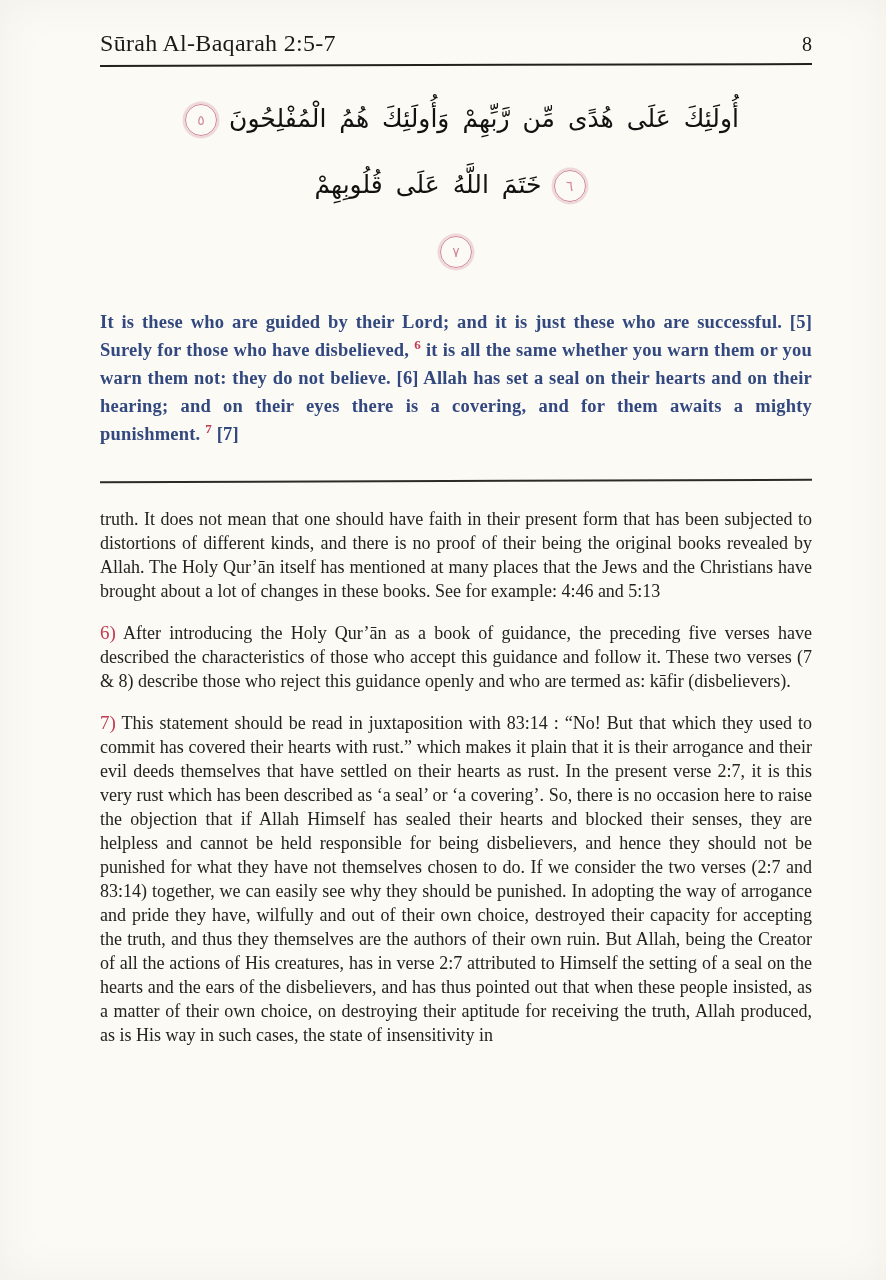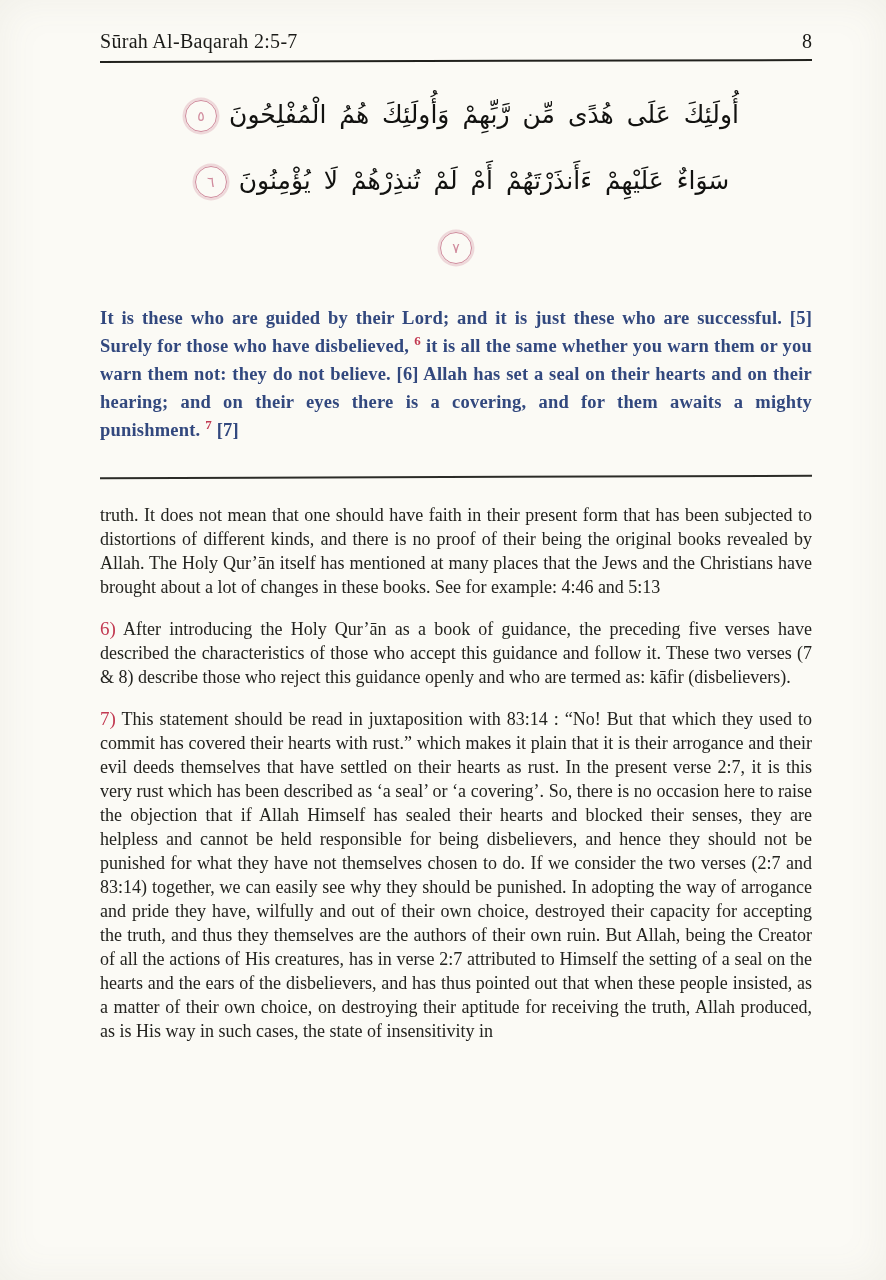--- a/index.html
+++ b/index.html
@@ -25,21 +25,21 @@
     box-sizing:border-box;
     padding:30px 74px 0 100px;
   }
   .page-header{
     display:flex;
     justify-content:space-between;
     align-items:baseline;
     color:#1b1b18;
   }
   .header-title{
-    font-size:20px;
+    font-size:24px;
     letter-spacing:0.3px;
   }
   .page-number{
     font-size:20px;
   }
   .header-rule{
     height:2px;
     background:#21211d;
     margin-top:7px;
     transform:rotate(-0.15deg);
@@ -122,23 +122,23 @@
   </header>
   <div class="header-rule"></div>
 
   <section class="arabic-block" dir="rtl" lang="ar">
     <div class="arabic-line">
       <span>أُولَئِكَ عَلَى هُدًى مِّن رَّبِّهِمْ وَأُولَئِكَ هُمُ الْمُفْلِحُونَ</span><span class="rosette">
           <span>٥</span>
         </span>
     </div>
     <div class="arabic-line">
-      <span>سَوَاءٌ عَلَيْهِمْ ءَأَنذَرْتَهُمْ أَمْ لَمْ تُنذِرْهُمْ لَا يُؤْمِنُونَ</span><span class="rosette">
+      <span class="rosette">
           <span>٦</span>
-        </span>
+        </span><span>خَتَمَ اللَّهُ عَلَى قُلُوبِهِمْ</span>
     </div>
     <div class="arabic-line">
       <span class="rosette">
           <span>٧</span>
         </span><span></span>
     </div>
   </section>
 
   <section class="translation">
     <span>It is these who are guided by their Lord; and it is just these who are successful. [5] Surely for those who have disbelieved, </span><sup class="fn-ref">6</sup><span> it is all the same whether you warn them or you warn them not: they do not believe. [6] Allah has set a seal on their hearts and on their hearing; and on their eyes there is a covering, and for them awaits a mighty punishment. </span><sup class="fn-ref">7</sup><span> [7]</span>

